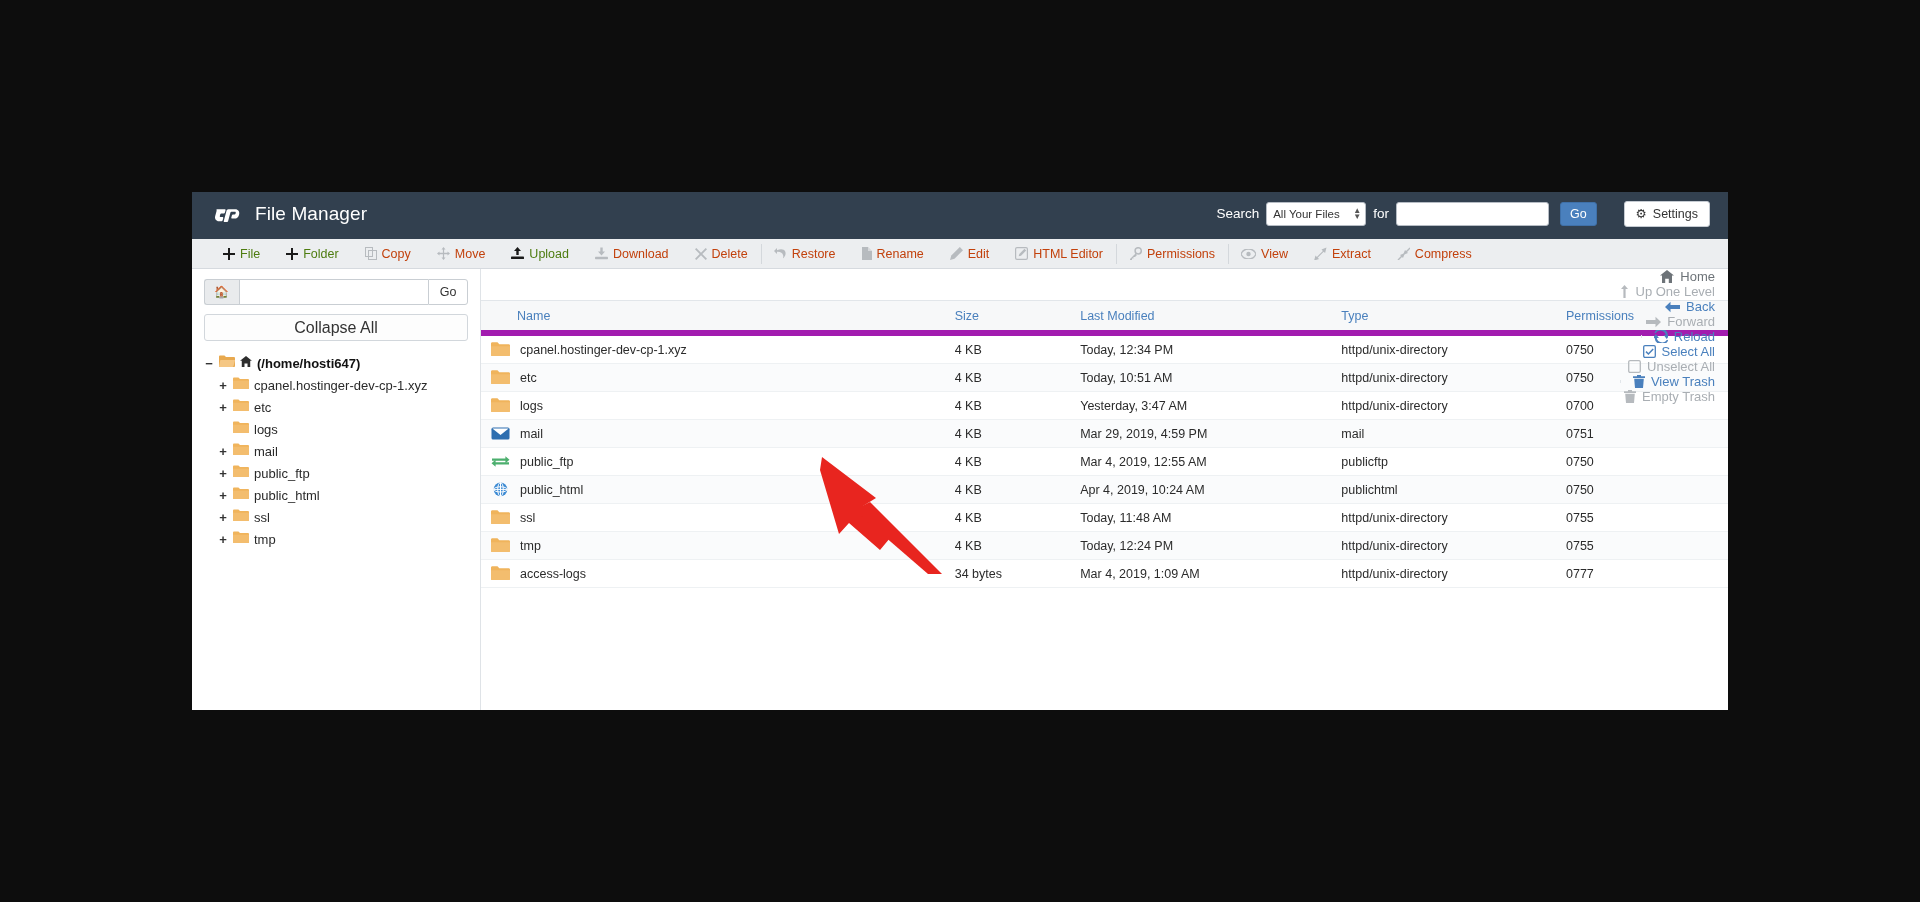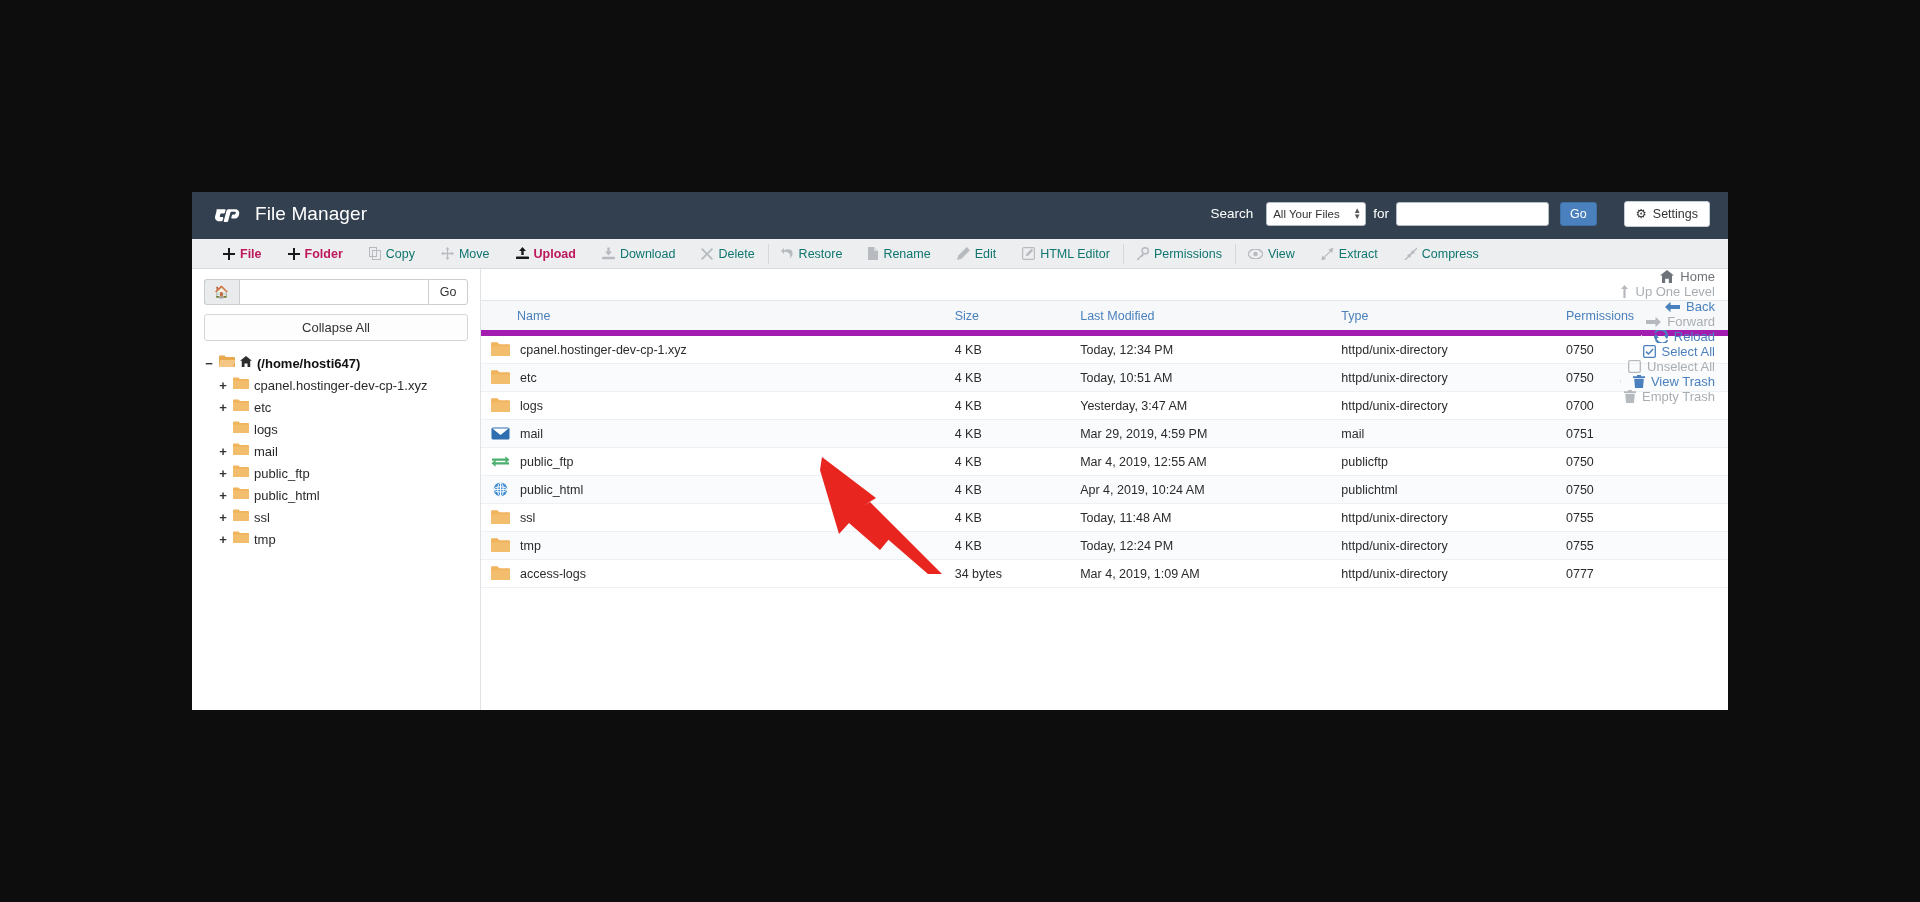--- a/index.html
+++ b/index.html
@@ -68,21 +68,21 @@
     border: 1px solid #b6bcc4;
     border-radius: 3px;
     height: 24px;
     width: 100px;
     font-size: 11.5px;
     color: #333;
     padding: 0 17px 0 6px;
     font-family: "Liberation Sans", sans-serif;
     position: relative;
   }
-  .select-wrap { position: relative; display: inline-block; margin-left: 6px; }
+  .select-wrap { position: relative; display: inline-block; }
   .select-arrows {
     position: absolute;
     right: 5px;
     top: 50%;
     transform: translateY(-50%);
     pointer-events: none;
     font-size: 8px;
     line-height: 6px;
     color: #555;
     display: flex;
@@ -142,25 +142,25 @@
   }
   .act {
     display: flex;
     align-items: center;
     gap: 5px;
     font-size: 12.5px;
     padding: 0 13px;
     height: 30px;
     cursor: pointer;
     white-space: nowrap;
-    color: #be185d;
-    font-weight: bold;
+    color: #4d7c0f;
+    font-weight: normal;
     position: relative;
   }
-  .act.disabled { color: #0f766e; font-weight: normal; cursor: default; }
+  .act.disabled { color: #c2410c; font-weight: normal; cursor: default; }
   .act .ic { font-size: 12px; line-height: 1; display:inline-flex; align-items:center;}
   .act.sep-before::before {
     content: "";
     position: absolute;
     left: 0; top: 5px; bottom: 5px;
     width: 1px;
     background: #d4d8dc;
   }
 
   
@@ -207,21 +207,21 @@
     cursor: pointer;
     font-family: "Liberation Sans", sans-serif;
   }
   .collapse-all {
     margin-top: 9px;
     height: 27px;
     width: 100%;
     background: #fdfdfd;
     border: 1px solid #d2d7dc;
     border-radius: 3px;
-    font-size: 13px;
+    font-size: 16px;
     color: #333;
     cursor: pointer;
     font-family: "Liberation Sans", sans-serif;
   }
   .tree { margin-top: 11px; }
   .tree-node {
     display: flex;
     align-items: center;
     gap: 5px;
     font-size: 13px;

